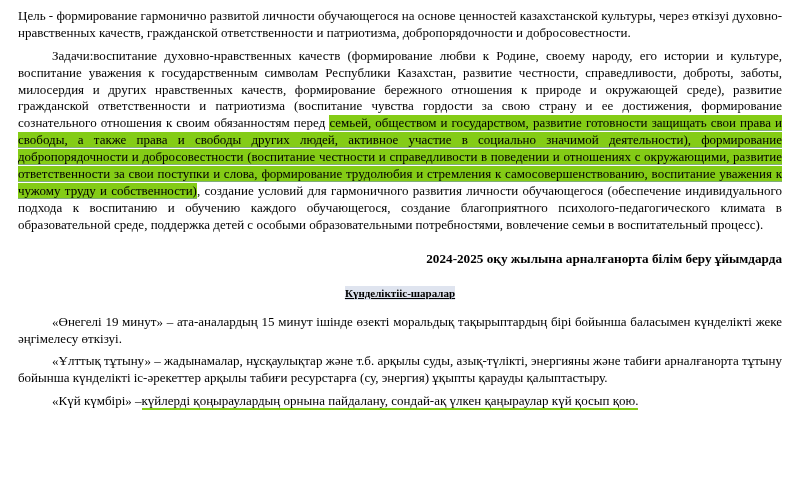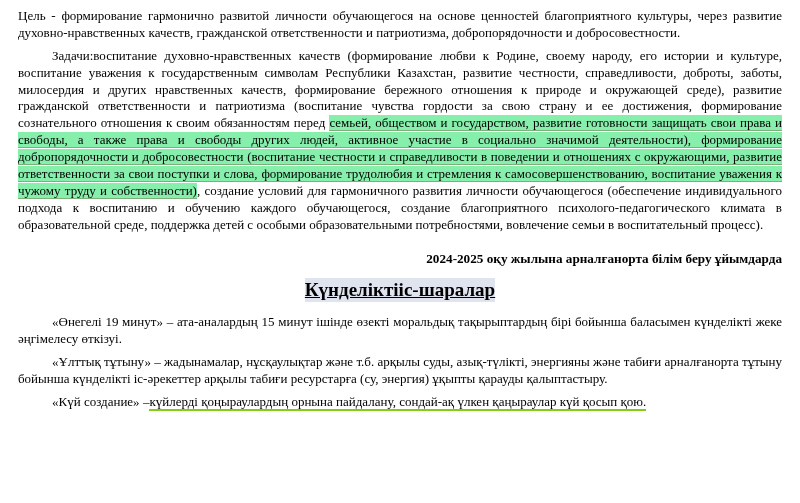--- a/index.html
+++ b/index.html
@@ -34,46 +34,47 @@
   .center {
     text-align: right;
     font-weight: bold;
     font-size: 13.2px;
     line-height: 1.30;
   }
   .gap-lg { height: 16px; }
   .gap-md { height: 11px; }
   .gap-sm { height: 6px; }
   .hl-green {
-    background: #86efac;
+    background: #84cc16;
     border-bottom: 1px solid #7fae7a;
   }
   .hl-under {
     border-bottom: 2px solid #84cc16;
   }
   .subhead {
     text-align: center;
     font-weight: bold;
-    font-size: 19px;
+    font-size: 11px;
     text-decoration: underline;
     background: #dfe4ef;
     display: inline-block;
+    margin-top: 8px;
   }
   .subhead-wrap {
     text-align: center;
     margin: 0;
   }
 </style>
 </head>
 <body>
 
 <div class="page">
 
   <p>
-    <span class="bold">Цель</span><span> - </span><span>формирование гармонично развитой личности обучающегося на основе ценностей благоприятного культуры, через развитие духовно-нравственных качеств, гражданской ответственности и патриотизма, добропорядочности и добросовестности.</span>
+    <span class="bold">Цель</span><span> - </span><span>формирование гармонично развитой личности обучающегося на основе ценностей казахстанской культуры, через өткізуі духовно-нравственных качеств, гражданской ответственности и патриотизма, добропорядочности и добросовестности.</span>
   </p>
 
   <div class="gap-sm"></div>
 
   <p class="indent">
     <span class="bold">Задачи:</span><span>воспитание духовно-нравственных качеств (формирование любви к Родине, своему народу, его истории и культуре, воспитание уважения к государственным символам Республики Казахстан, развитие честности, справедливости, доброты, заботы, милосердия и других нравственных качеств, формирование бережного отношения к природе и окружающей среде), развитие гражданской ответственности и патриотизма (воспитание чувства гордости за свою страну и ее достижения, формирование сознательного отношения к своим обязанностям перед </span><span class="hl-green">семьей, обществом и государством, развитие готовности защищать свои права и свободы, а также права и свободы других людей, активное участие в социально значимой деятельности), формирование добропорядочности и добросовестности (воспитание честности и справедливости в поведении и отношениях с окружающими, развитие ответственности за свои поступки и слова, формирование трудолюбия и стремления к самосовершенствованию, воспитание уважения к чужому труду и собственности)</span><span>, создание условий для гармоничного развития личности обучающегося (обеспечение индивидуального подхода к воспитанию и обучению каждого обучающегося, создание благоприятного психолого-педагогического климата в образовательной среде, поддержка детей с особыми образовательными потребностями, вовлечение семьи в воспитательный процесс).</span>
   </p>
 
   <div class="gap-lg"></div>
 
@@ -96,16 +97,16 @@
 
   <div class="gap-sm"></div>
 
   <p class="indent">
     <span class="bold">«Ұлттық тұтыну»</span><span> – </span><span>жадынамалар, нұсқаулықтар және т.б. арқылы суды, азық-түлікті, энергияны және табиғи арналғанорта тұтыну бойынша күнделікті іс-әрекеттер арқылы табиғи ресурстарға (су, энергия) ұқыпты қарауды қалыптастыру.</span>
   </p>
 
   <div class="gap-sm"></div>
 
   <p class="indent">
-    <span class="bold">«Күй создание»</span><span> –</span><span class="hl-under">күйлерді қоңыраулардың орнына пайдалану, сондай-ақ үлкен қаңыраулар күй қосып қою.</span>
+    <span class="bold">«Күй күмбірі»</span><span> –</span><span class="hl-under">күйлерді қоңыраулардың орнына пайдалану, сондай-ақ үлкен қаңыраулар күй қосып қою.</span>
   </p>
 
 </div>
 
 </body></html>

